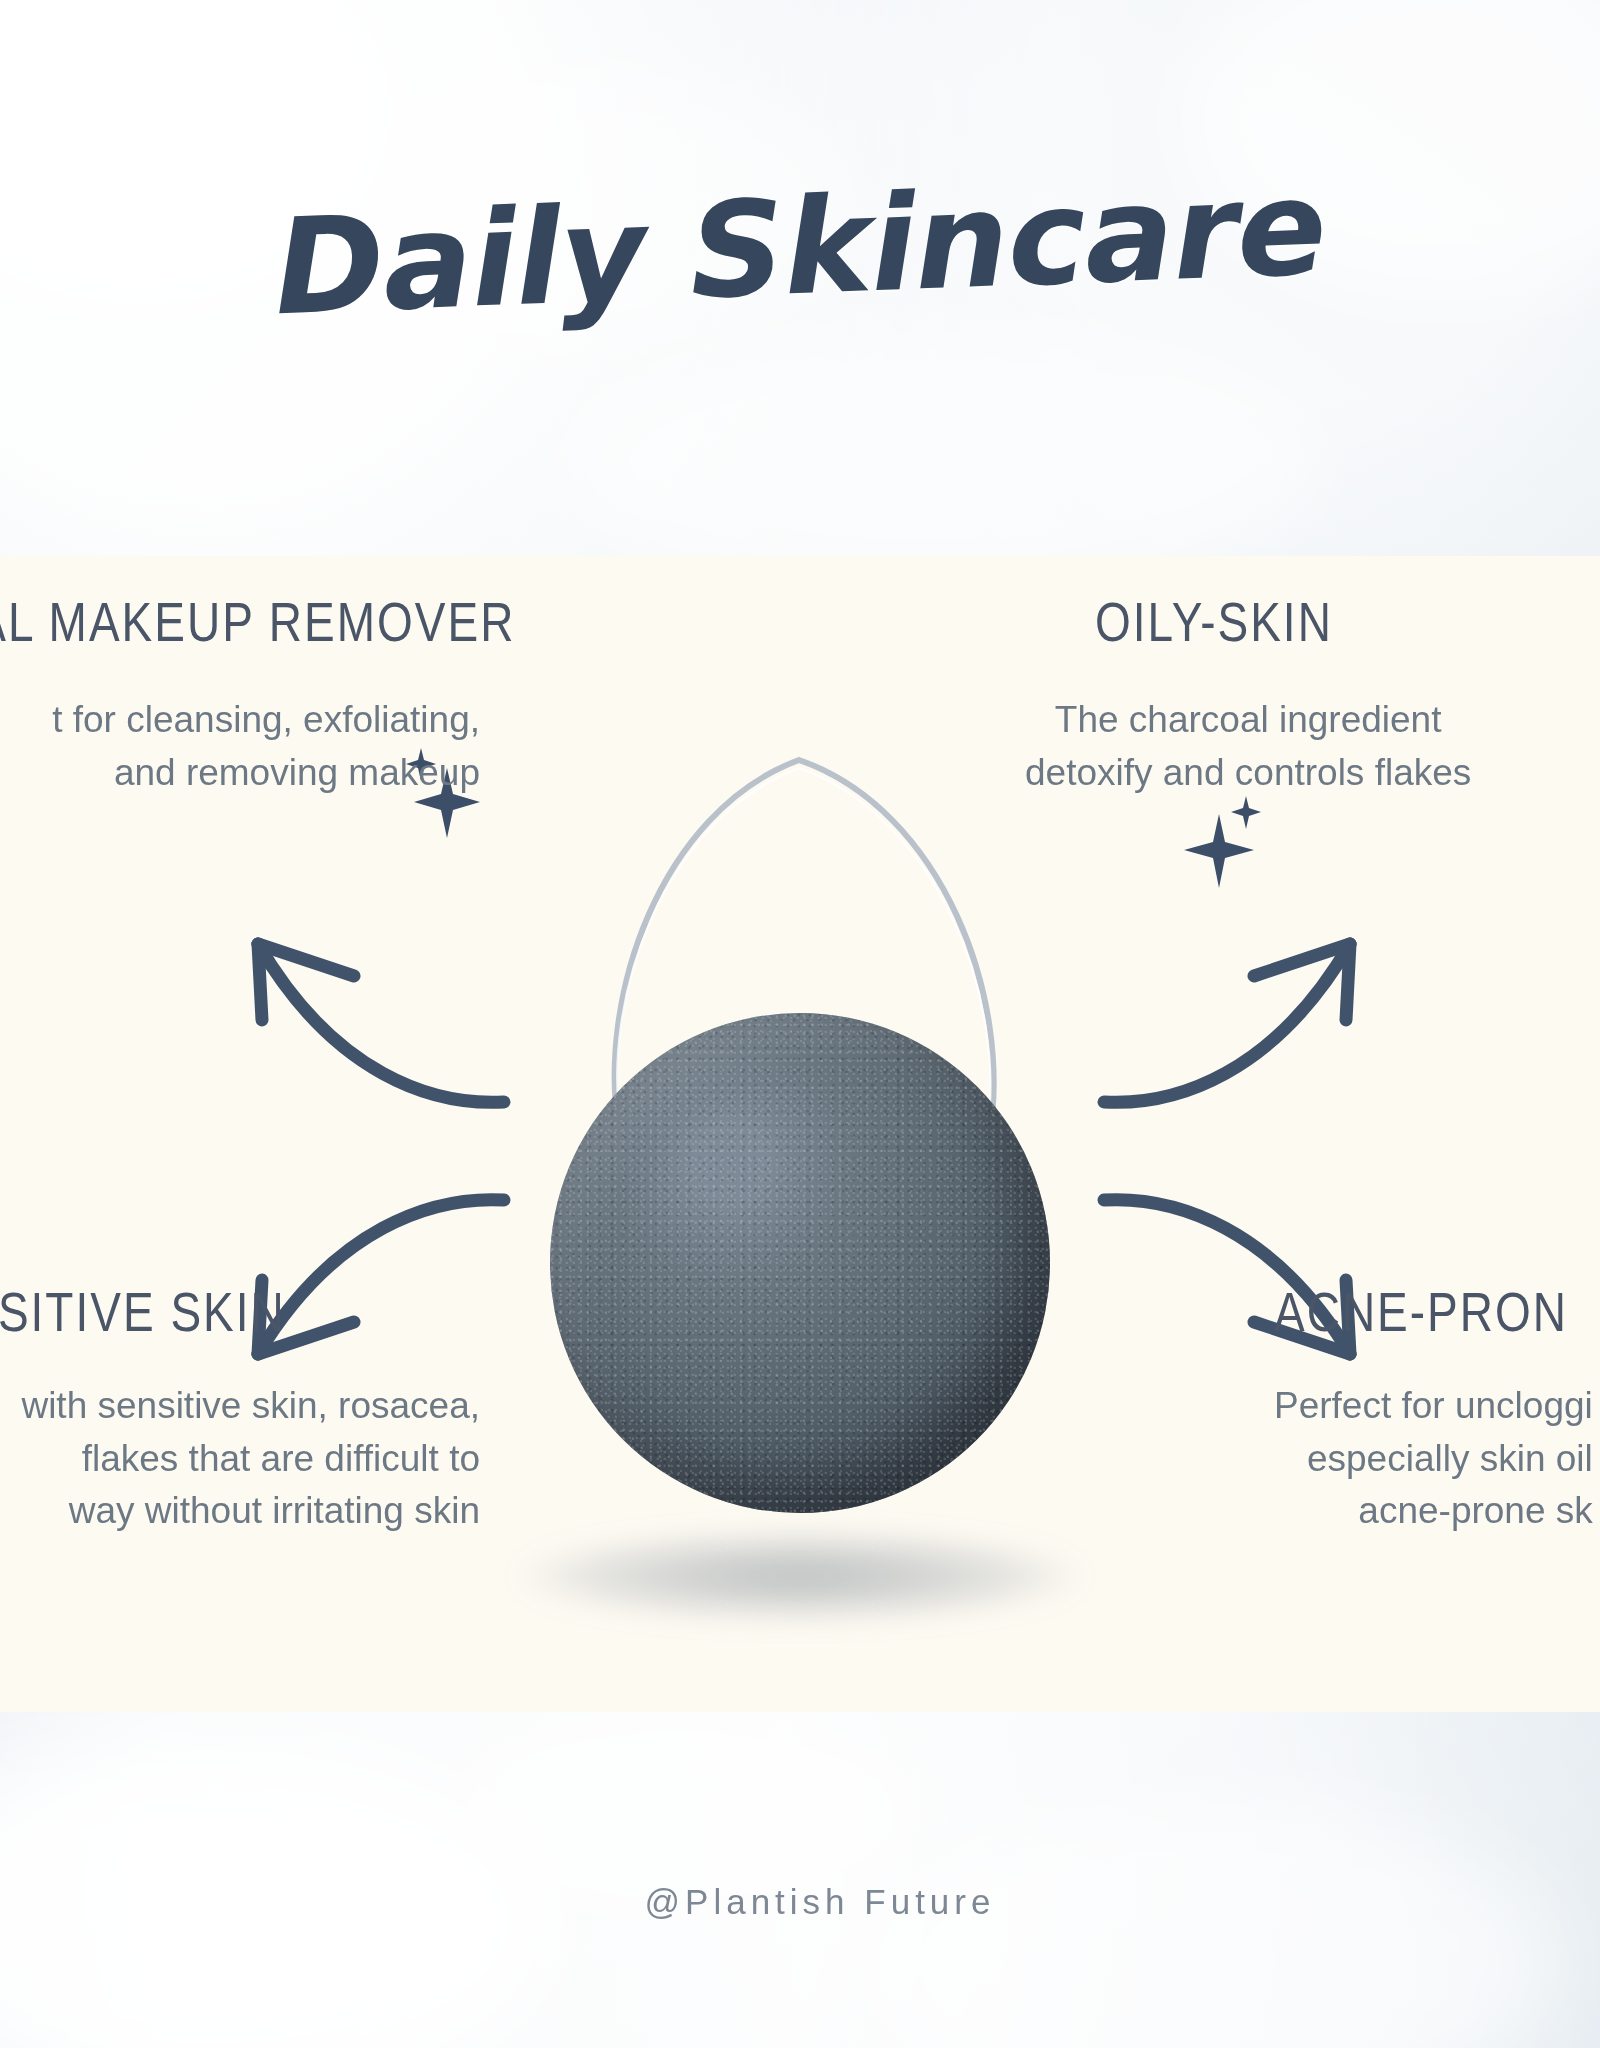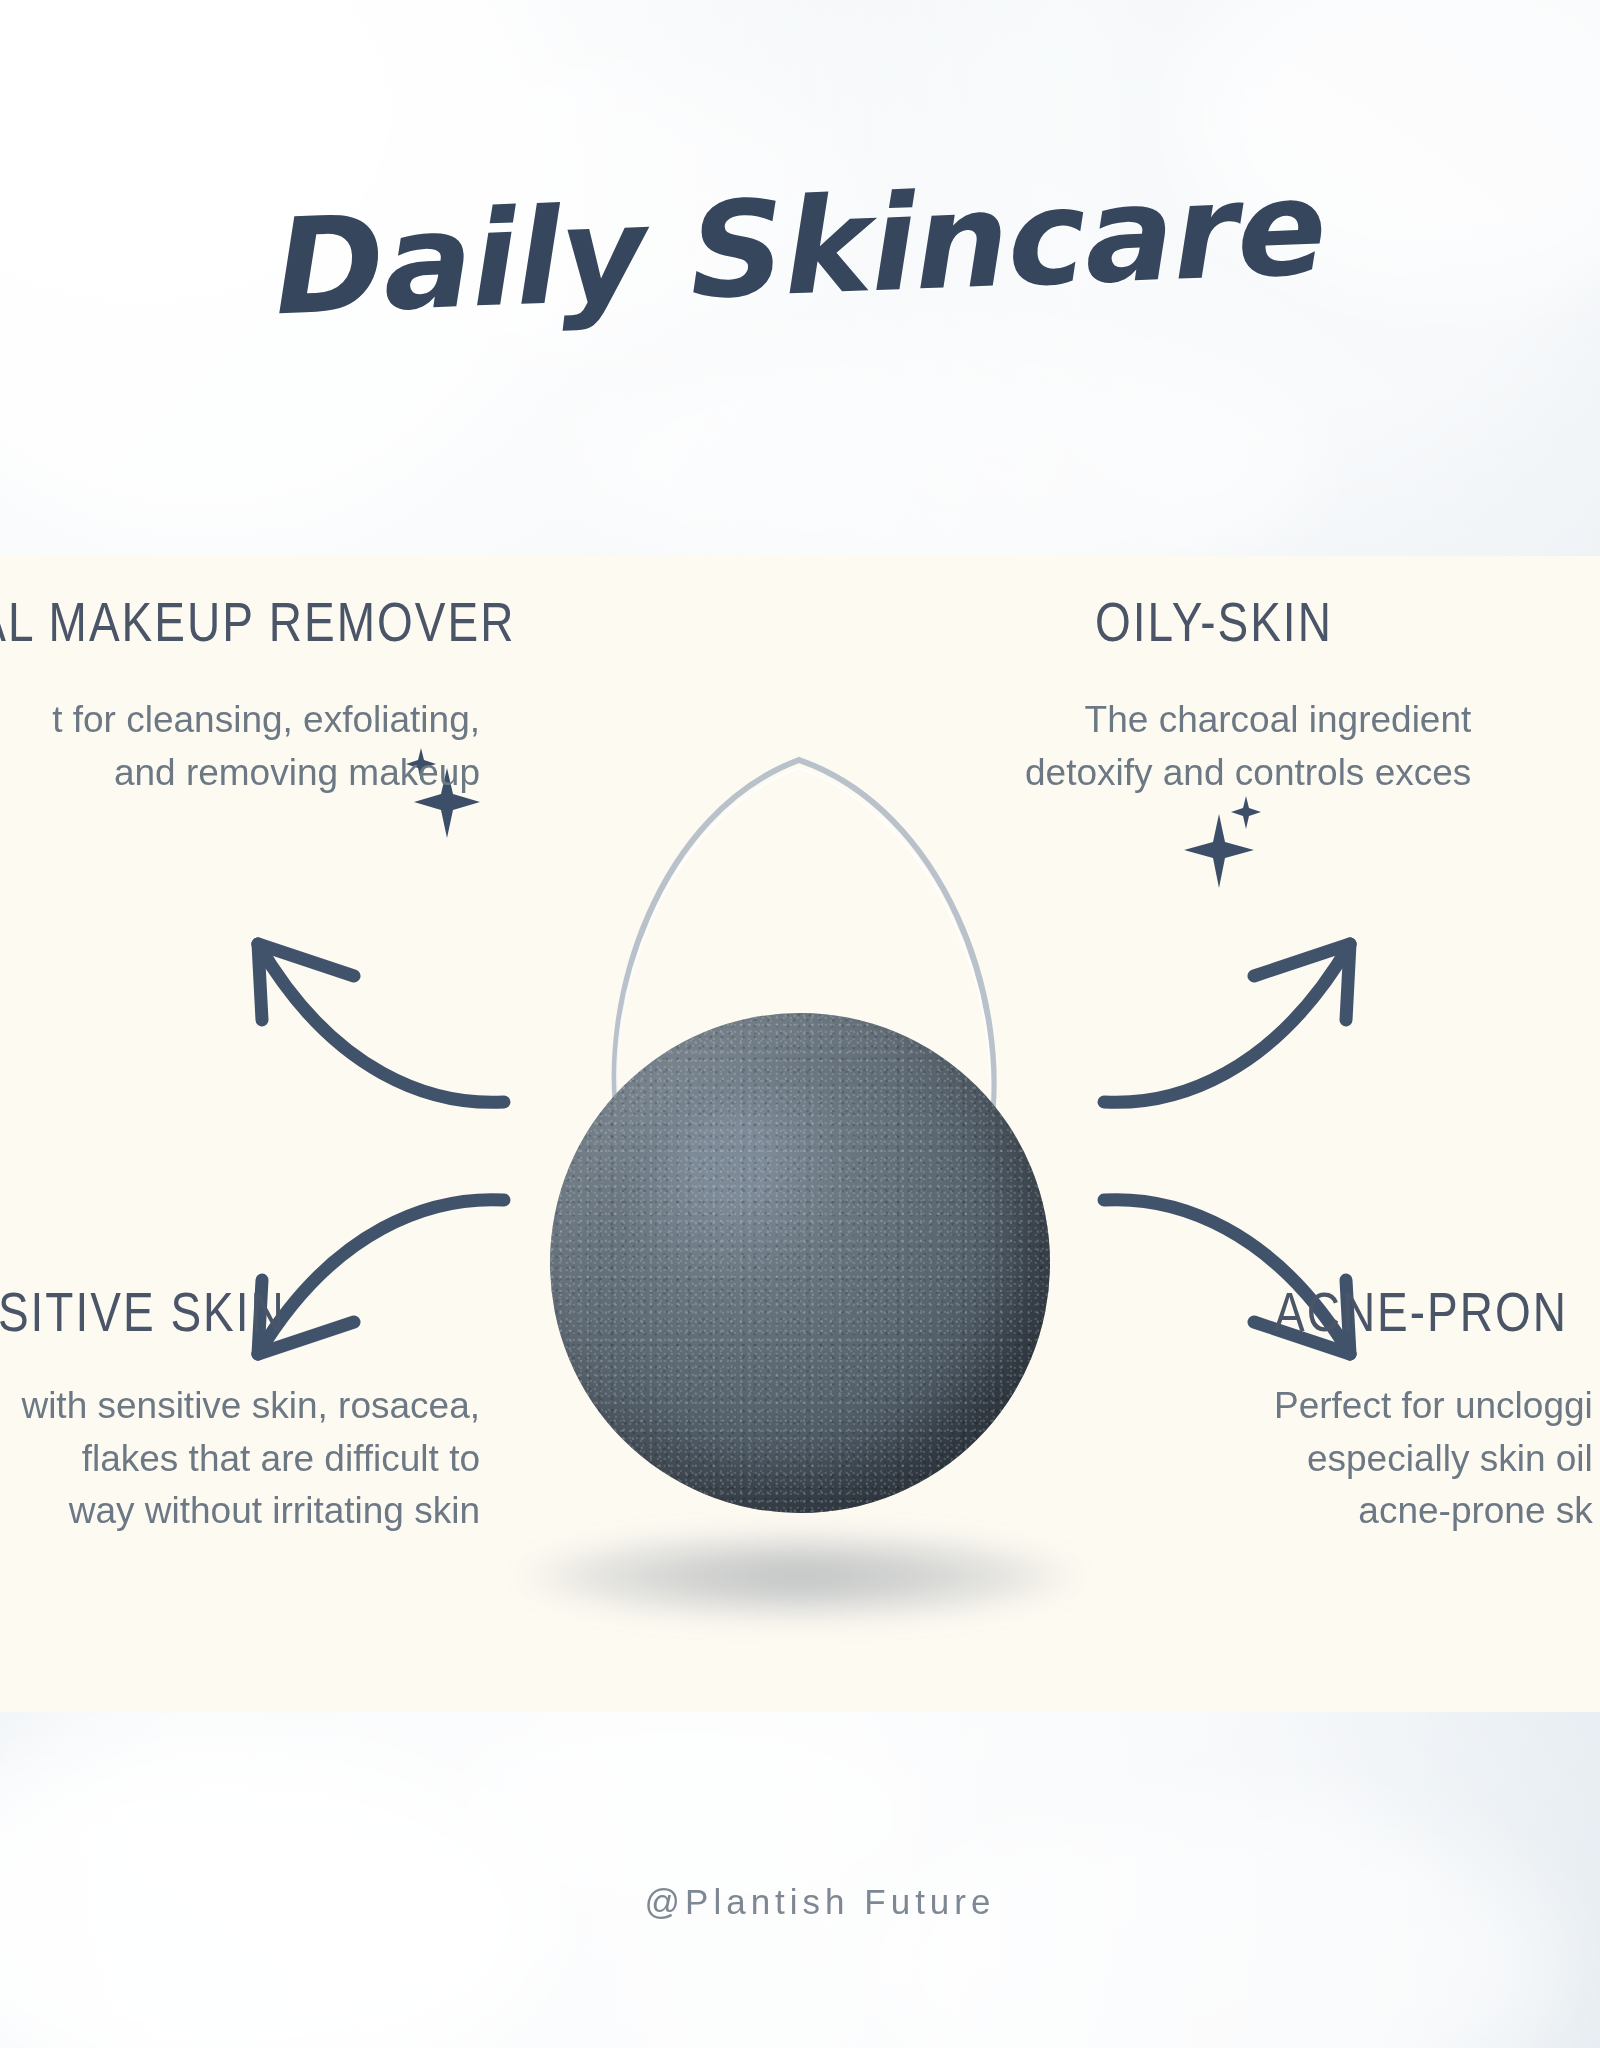--- a/index.html
+++ b/index.html
@@ -36,21 +36,21 @@
       transform:scaleY(1.22);transform-origin:left bottom;}
   .bd{font-size:37px;line-height:1.42;color:#6d7885;white-space:nowrap;}
 
   
   #b-tl{left:-60px;top:600px;}
   #b-tl .hd{margin-bottom:40px;}
   #b-tl .bd{text-align:right;width:540px;}
   
   #b-tr{left:1025px;top:600px;}
   #b-tr .hd{margin-bottom:40px;margin-left:70px;}
-  #b-tr .bd{text-align:right;}
+  #b-tr .bd{text-align:center;}
   
   #b-bl{left:-70px;top:1290px;}
   #b-bl .hd{margin-bottom:36px;}
   #b-bl .bd{text-align:right;width:550px;}
   
   #b-br{left:1274px;top:1290px;}
   #b-br .hd{margin-bottom:36px;}
   #b-br .bd{text-align:right;}
 
   .sponge-wrap{position:absolute;left:447px;top:700px;width:706px;height:780px;}
@@ -156,21 +156,21 @@
 
   <div class="block" id="b-tl">
     <div class="hd">RAL MAKEUP REMOVER</div>
     <div class="bd">t for cleansing, exfoliating,</div>
     <div class="bd">and removing makeup</div>
   </div>
 
   <div class="block" id="b-tr">
     <div class="hd">OILY-SKIN</div>
     <div class="bd">The charcoal ingredient</div>
-    <div class="bd">detoxify and controls exces</div>
+    <div class="bd">detoxify and controls flakes</div>
   </div>
 
   <div class="block" id="b-bl">
     <div class="hd">ENSITIVE SKIN</div>
     <div class="bd">with sensitive skin, rosacea,</div>
     <div class="bd">flakes that are difficult to</div>
     <div class="bd">way without irritating skin</div>
   </div>
 
   <div class="block" id="b-br">

